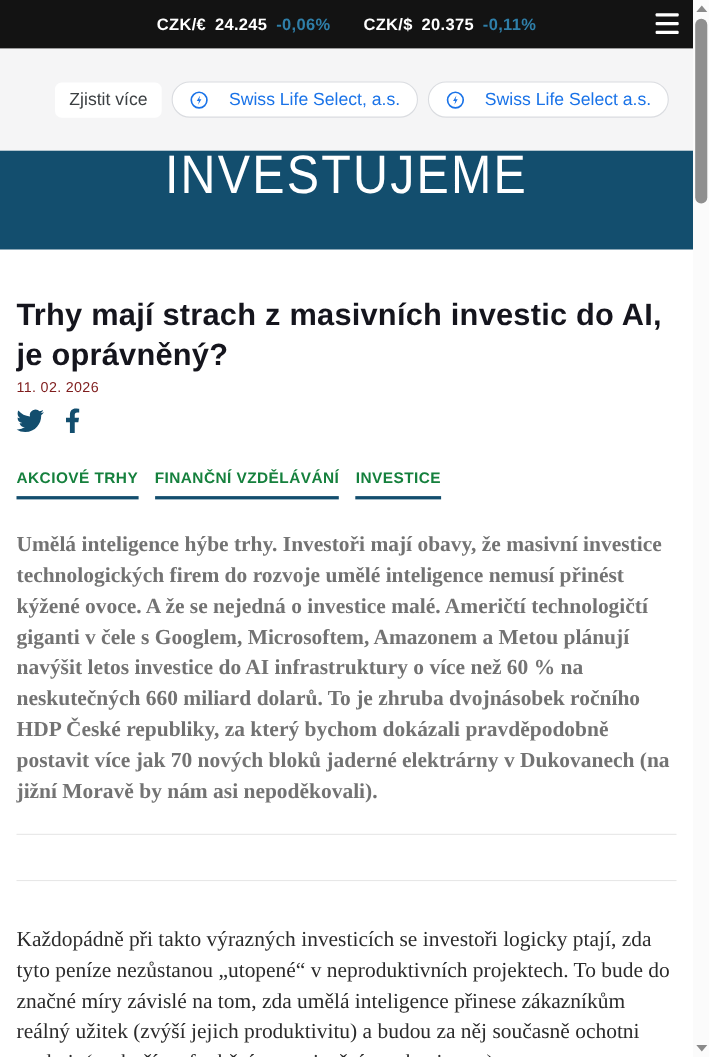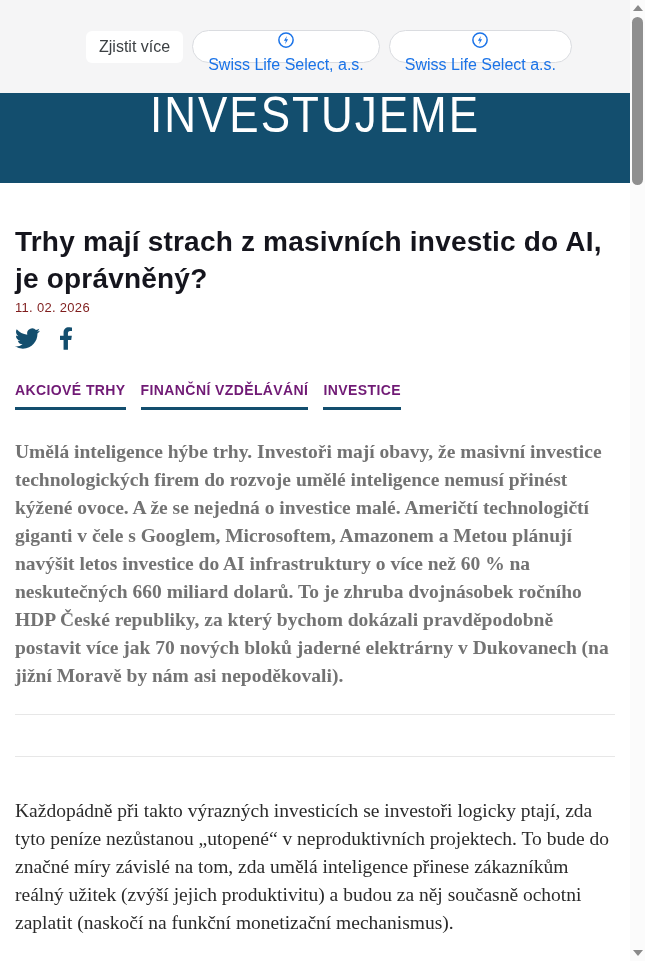--- a/index.html
+++ b/index.html
@@ -11,55 +11,72 @@
   
   .topbar { height:44px; background:#131313; display:flex; align-items:center; justify-content:center; gap:30px; position:relative; }
   .rate { display:flex; align-items:baseline; gap:8px; font-size:15px; font-weight:700; color:#ffffff; letter-spacing:.3px; }
   .rate .change { color:#2f7fa9; font-weight:700; }
   .hamburger { position:absolute; right:13px; top:12px; width:21px; height:19px; display:flex; flex-direction:column; justify-content:space-between; cursor:pointer; }
   .hamburger span { display:block; height:3px; background:#ffffff; border-radius:1px; }
 
   
   .chipbar { background:#f5f5f6; height:93px; display:flex; align-items:center; justify-content:center; gap:9px;padding-left:28px; }
   .btn-flat { background:#ffffff; color:#3c4043; font-size:16px; border:none; border-radius:6px; padding:7px 13px; cursor:pointer; font-family:"Liberation Sans",sans-serif; }
-  .chip { background:#ffffff; border:1px solid #dadce0; border-radius:17px; height:33px; padding:0 15px; display:flex; align-items:center; gap:7px; color:#1a73e8; font-size:16px; font-weight:500; cursor:pointer; font-family:"Liberation Sans",sans-serif;flex-direction:column; }
+  .chip { background:#ffffff; border:1px solid #dadce0; border-radius:17px; height:33px; padding:0 15px; display:flex; align-items:center; gap:18px; color:#1a73e8; font-size:16px; font-weight:500; cursor:pointer; font-family:"Liberation Sans",sans-serif; }
   .chip svg { flex:0 0 auto; }
 
   
   .banner { height:90px; background:#134e6e; display:flex; justify-content:center; }
   .banner-text { color:#ffffff; font-size:44px; font-weight:300; letter-spacing:2px; transform:scaleY(1.12); font-family:"Liberation Sans",sans-serif; }
 
   
   .article { background:#ffffff; padding:41px 15px 0 15px; }
   .article h1 { font-size:28px; line-height:1.32; font-weight:600; color:#15151d; margin-bottom:2px; letter-spacing:.2px; }
   .date { font-size:13px; font-weight:400; color:#7f1d1d; letter-spacing:.3px; margin-bottom:11px; }
   .share { display:flex; align-items:center; gap:19px; margin-bottom:31px; }
   .share .icon { cursor:pointer; display:inline-flex; }
   .tags { display:flex; gap:15px; margin-bottom:28px; }
-  .tag { font-size:14px; font-weight:800; color:#701a75; letter-spacing:.4px; padding-bottom:9px; border-bottom:3px solid #134e6e; cursor:pointer; white-space:nowrap; }
+  .tag { font-size:14px; font-weight:800; color:#15803d; letter-spacing:.4px; padding-bottom:9px; border-bottom:3px solid #134e6e; cursor:pointer; white-space:nowrap; }
   .lead { font-family:"Liberation Serif", serif; font-weight:700; font-size:19.5px; line-height:28px; color:#737373; margin-bottom:24px; }
   .rule { border:none; border-top:1px solid #e7e7e7; height:0; }
   .ad-gap { height:41px; }
   .body-para { font-family:"Liberation Serif", serif; font-weight:400; font-size:19.5px; line-height:28px; color:#2b2b2b; margin-top:40px; }
 
   
   .scrollbar { position:absolute; right:0; top:0; width:15px; height:961px; background:#fbfbfb; }
   .sb-btn { position:absolute; left:0; width:15px; height:16px; display:flex; align-items:center; justify-content:center; cursor:pointer; }
   .sb-up { top:0; }
   .sb-down { bottom:0; }
   .tri-up { width:0; height:0; border-left:5px solid transparent; border-right:5px solid transparent; border-bottom:6px solid #8a8a8a; }
   .tri-down { width:0; height:0; border-left:5px solid transparent; border-right:5px solid transparent; border-top:6px solid #8a8a8a; }
   .sb-thumb { position:absolute; left:2px; top:17px; width:11px; height:168px; background:#8f8f8f; border-radius:6px; cursor:pointer; }
 </style>
 </head>
 <body>
 
 <div class="viewport">
   <div class="content">
 
+    <header class="topbar">
+      <div class="rate">
+        <span>CZK/€</span>
+        <span>24.245</span>
+        <span class="change">-0,06%</span>
+      </div>
+      <div class="rate">
+        <span>CZK/$</span>
+        <span>20.375</span>
+        <span class="change">-0,11%</span>
+      </div>
+      <div class="hamburger">
+        <span></span>
+          <span></span>
+          <span></span>
+      </div>
+    </header>
 
     <div class="chipbar">
       <button class="btn-flat">Zjistit více</button>
 
       <button class="chip">
         <svg width="18" height="18" viewBox="0 0 24 24" fill="none">
           <circle cx="12" cy="12" r="9.5" stroke="#1a73e8" stroke-width="2"></circle>
           <path d="M13.2 6.5 L9.2 13 L11.8 13 L10.8 17.5 L14.8 11 L12.2 11 Z" fill="#1a73e8"></path>
         </svg>
         <span>Swiss Life Select, a.s.</span>

